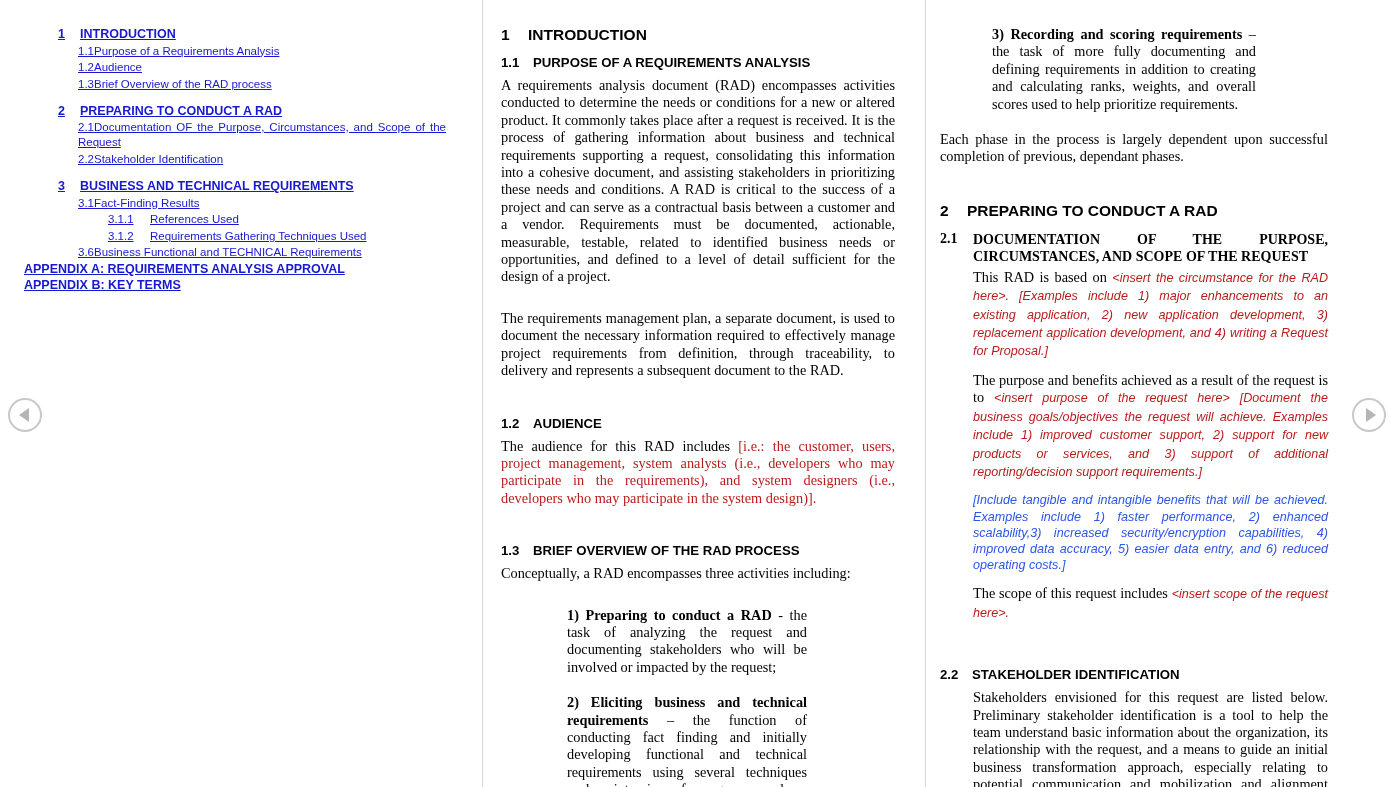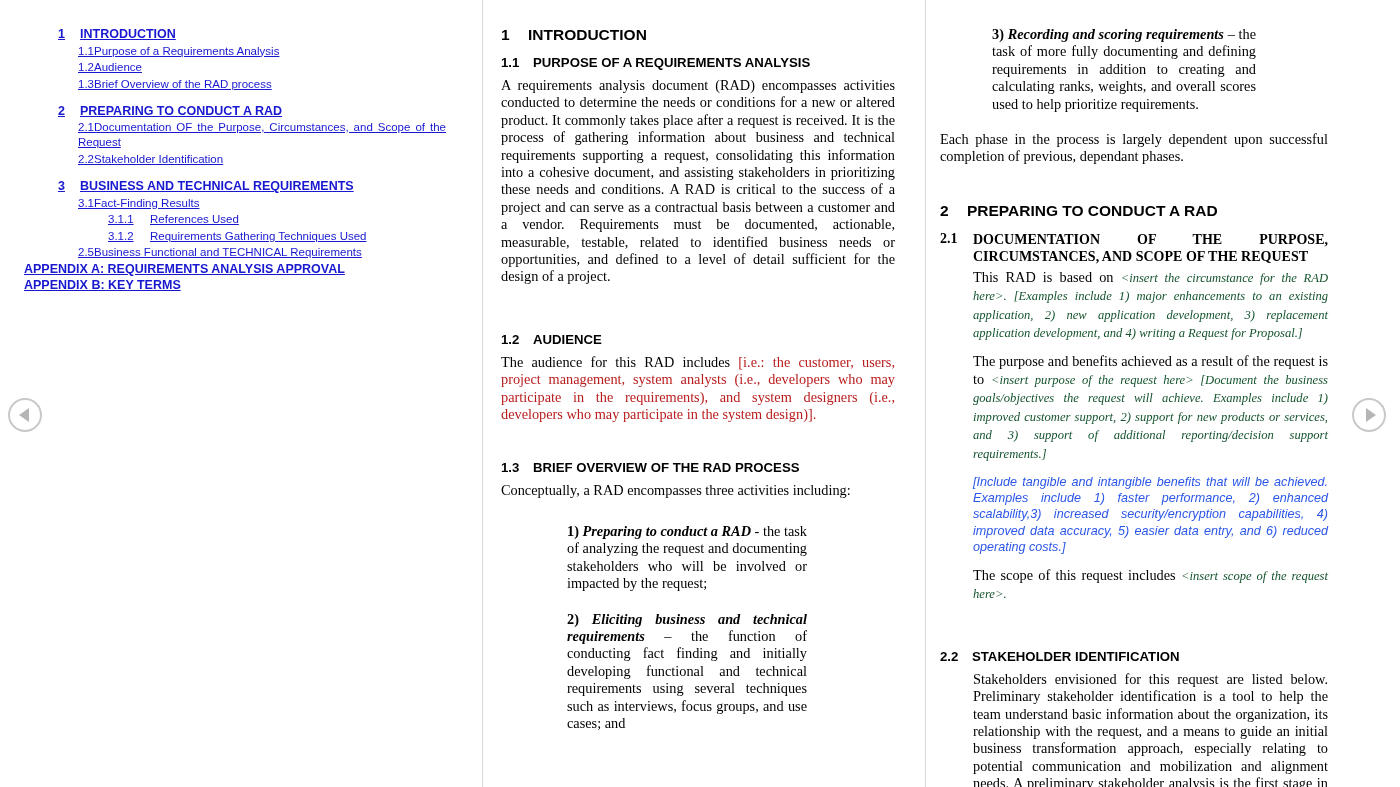--- a/index.html
+++ b/index.html
@@ -190,29 +190,28 @@
   .numlist .item {
     font-family: "Liberation Serif", serif;
     font-size: 14.3px;
     line-height: 17.4px;
     text-align: justify;
     margin-bottom: 18px;
   }
   .numlist .item:last-child { margin-bottom: 0; }
   .numlist .lead {
     font-weight: bold;
-    font-style: italic;
   }
   .numlist .marker { font-weight: bold; font-style: normal; }
 
   .blue { color: #b91c1c; }
   .blue-sans-italic {
-    font-family: Liberation Serif, serif;
+    font-family: Liberation Sans, sans-serif;
     font-style: italic;
-    color: #14532d;
+    color: #b91c1c;
     font-size: 12.6px;
   }
   p.inst {
     font-family: "Liberation Sans", sans-serif;
     font-style: italic;
     color: #2b56e8;
     font-size: 12.6px;
     line-height: 16.2px;
     text-align: justify;
     margin: 0 0 12px 0;
@@ -282,21 +281,21 @@
         <span class="num">3.1.1</span>
         <span>References Used</span>
       </div>
 
       <div class="toc-row lvl3">
         <span class="num">3.1.2</span>
         <span>Requirements Gathering Techniques Used</span>
       </div>
 
       <div class="toc-row lvl2">
-        <span class="num">2.5</span><span>Business Functional and TECHNICAL Requirements</span>
+        <span class="num">3.6</span><span>Business Functional and TECHNICAL Requirements</span>
       </div>
 
       <div class="toc-row appendix">
         <span>APPENDIX A: REQUIREMENTS ANALYSIS APPROVAL</span>
       </div>
 
       <div class="toc-row appendix">
         <span>APPENDIX B: KEY TERMS</span>
       </div>
 
@@ -312,20 +311,21 @@
 
     <div class="h2-sans">
       <span class="num">1.1</span>
       <span>PURPOSE OF A REQUIREMENTS ANALYSIS</span>
     </div>
 
     <p class="body">A requirements analysis document (RAD) encompasses activities conducted to determine the needs or conditions for a new or altered product.  It commonly takes place after a request is received.  It is the process of gathering information about business and technical requirements supporting a request, consolidating this information into a cohesive document, and assisting stakeholders in prioritizing these needs and conditions.  A RAD is critical to the success of a project and can serve as a contractual basis between a customer and a vendor.  Requirements must be documented, actionable, measurable, testable, related to identified business needs or opportunities, and defined to a level of detail sufficient for the design of a project.</p>
 
     <div class="spacer-sm"></div>
 
+    <p class="body">The requirements management plan, a separate document, is used to document the necessary information required to effectively manage project requirements from definition, through traceability, to delivery and represents a subsequent document to the RAD.</p>
 
     <div class="spacer-md"></div>
 
     <div class="h2-sans">
       <span class="num">1.2</span>
       <span>AUDIENCE</span>
     </div>
 
     <p class="body"><span>The audience for this RAD includes </span><span class="blue">[i.e.: the customer, users, project management, system analysts (i.e., developers who may participate in the requirements), and system designers (i.e., developers who may participate in the system design)].</span></p>
 

